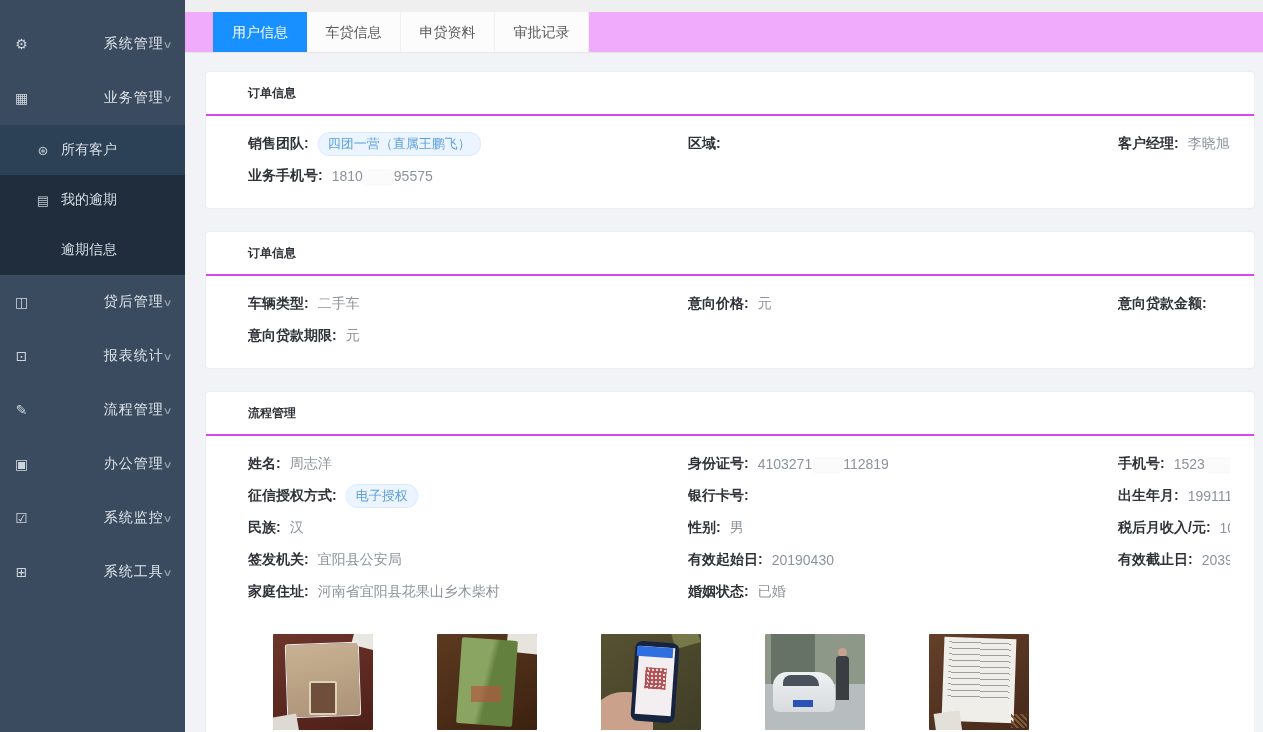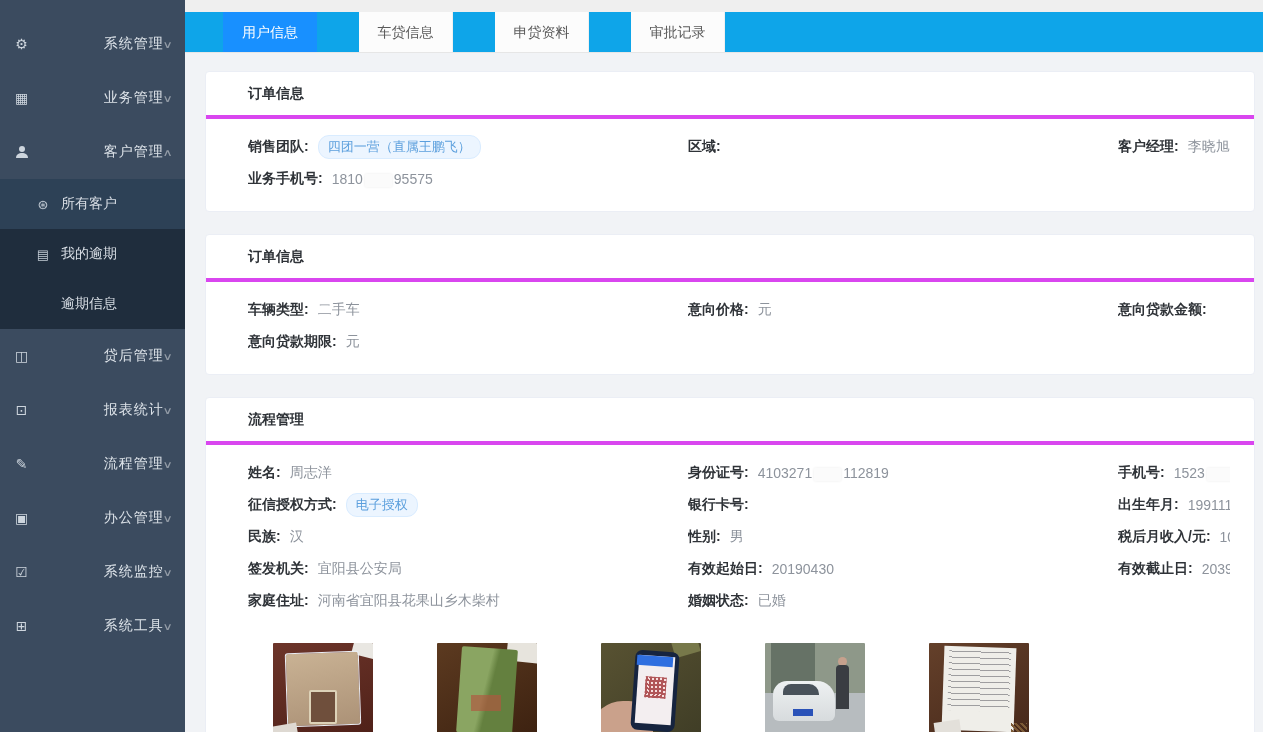--- a/index.html
+++ b/index.html
@@ -15,27 +15,27 @@
   .s-chev { font-size:10px; color:rgba(255,255,255,.45); transform:scaleX(1.4); }
   .submenu { background:#1f2d3d; }
   .sub-item { height:50px; display:flex; align-items:center; padding-left:35px; font-size:14px; cursor:pointer; color:#d8dee5; }
   .sub-item.active { background:#2d4156; }
   .sub-icon { width:16px; margin-right:10px; font-size:13px; color:#c3ccd5; text-align:center; flex:none; }
   .sub-item.noicon { padding-left:61px; }
 
   
   .main { flex:1; display:flex; flex-direction:column; background:#f1f3f6; min-width:0; }
   .topstrip { height:12px; background:#efefef; }
-  .tabbar { height:41px; background:#0ea5e9; border-bottom:1px solid #e6e6e6; display:flex; padding-left:38px;gap:42px; }
+  .tabbar { height:41px; background:#f0abfc; border-bottom:1px solid #e6e6e6; display:flex; padding-left:28px; }
   .tab { width:94px; text-align:center; line-height:40px; font-size:14px; color:#5a5a5a; cursor:pointer; border-right:1px solid #f0f0f0; background:#fcfcfc; }
   .tab.active { background:#1890ff; color:#fff; border-right:none; }
   .content { padding:18px 8px 0 20px; flex:1; overflow:hidden; }
 
   .card { background:#fff; border:1px solid #ebeef5; border-radius:4px; margin-bottom:22px; }
-  .card-title { padding:13px 42px 12px; font-size:14px; font-weight:bold; color:#2f3338; border-bottom:4px solid #d946ef; }
+  .card-title { padding:13px 42px 12px; font-size:12px; font-weight:bold; color:#2f3338; border-bottom:2px solid #d946ef; }
   .card-body { padding:12px 24px 16px 42px; }
   .grid { display:grid; grid-template-columns:440px 430px 1fr; }
   .field { display:flex; align-items:center; height:32px; font-size:14px; white-space:nowrap; overflow:hidden; }
   .lab { font-weight:bold; color:#2f3338; margin-right:9px; flex:none; }
   .val { color:#8d939c; }
   .redact { display:inline-block; width:27px; height:13px; background:#fbfbfb; box-shadow:0 0 3px rgba(0,0,0,.08); vertical-align:middle; margin:0 2px; border-radius:1px; }
   .tag { display:inline-block; background:#ecf5ff; border:1px solid #d9ecff; color:#5b9fdd; font-size:13px; padding:3px 9px; border-radius:11px; line-height:1.2; }
 
   
   .photos { display:flex; gap:64px; padding:26px 0 0 25px; }
@@ -85,30 +85,20 @@
 <aside class="sidebar">
   <div class="side-item">
     <span class="s-icon">⚙</span>
     <span class="s-label">系统管理</span>
     <span class="s-chev">∨</span>
   </div>
   <div class="side-item">
     <span class="s-icon">▦</span>
     <span class="s-label">业务管理</span>
     <span class="s-chev">∨</span>
-  </div>
-  <div class="side-item">
-    <span class="s-icon">
-      <svg width="14" height="14" viewBox="0 0 14 14">
-          <circle cx="7" cy="4" r="3" fill="#cdd5dd"></circle>
-          <path d="M1 13c0-3.3 2.7-5 6-5s6 1.7 6 5z" fill="#cdd5dd"></path>
-        </svg>
-    </span>
-    <span class="s-label">客户管理</span>
-    <span class="s-chev">∧</span>
   </div>
   <div class="submenu">
     <div class="sub-item active">
       <span class="sub-icon">⊛</span>
       <span>所有客户</span>
     </div>
     <div class="sub-item">
       <span class="sub-icon">▤</span>
       <span>我的逾期</span>
     </div>

